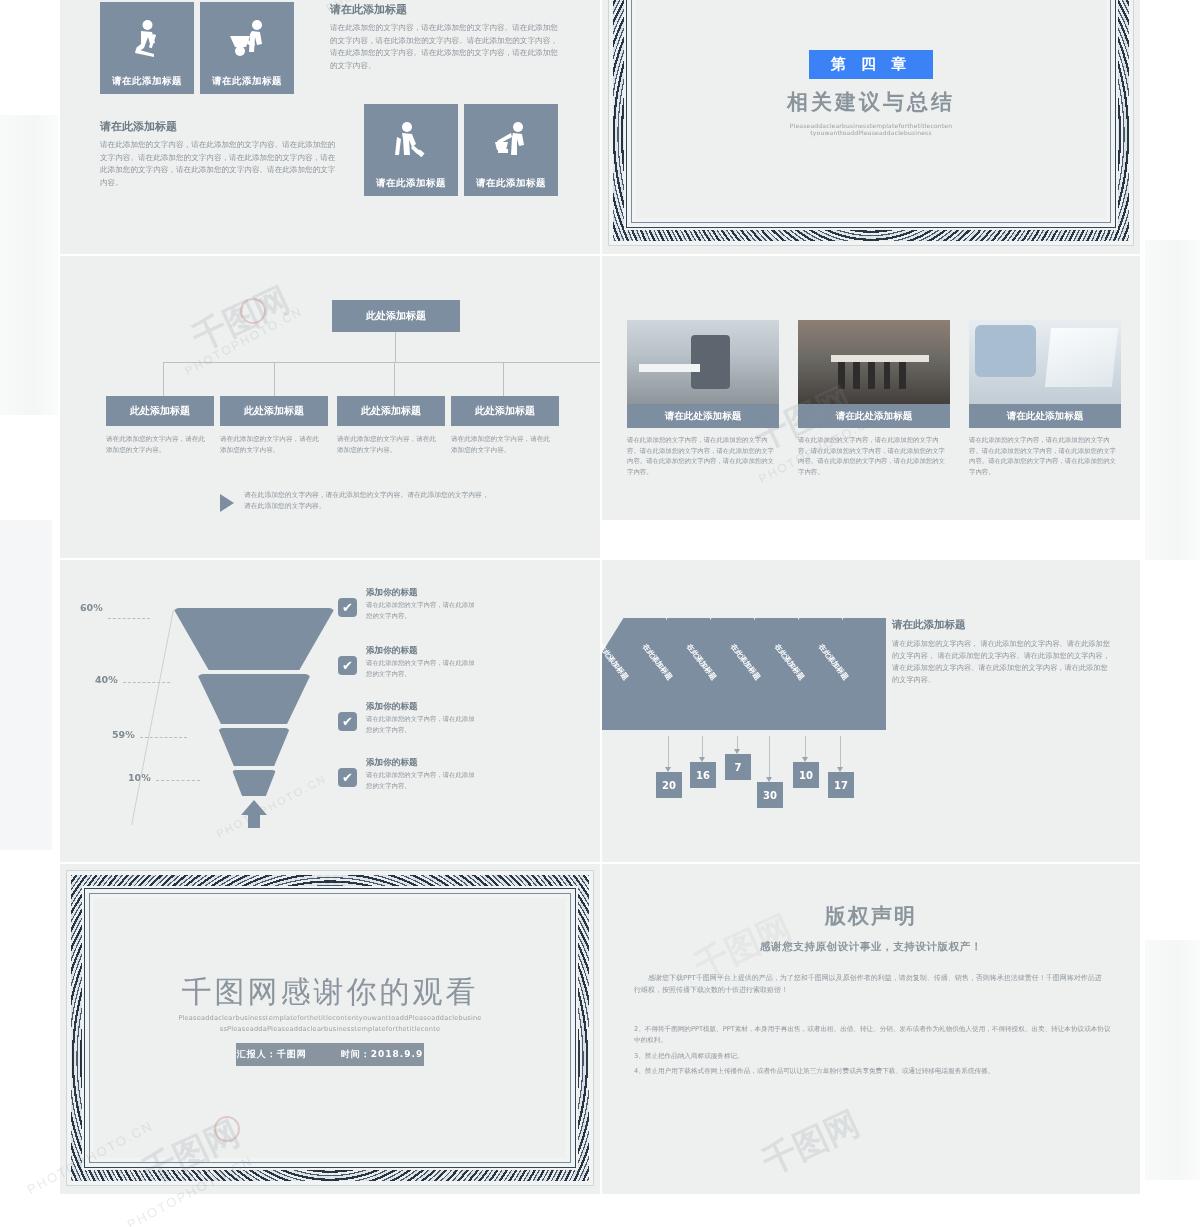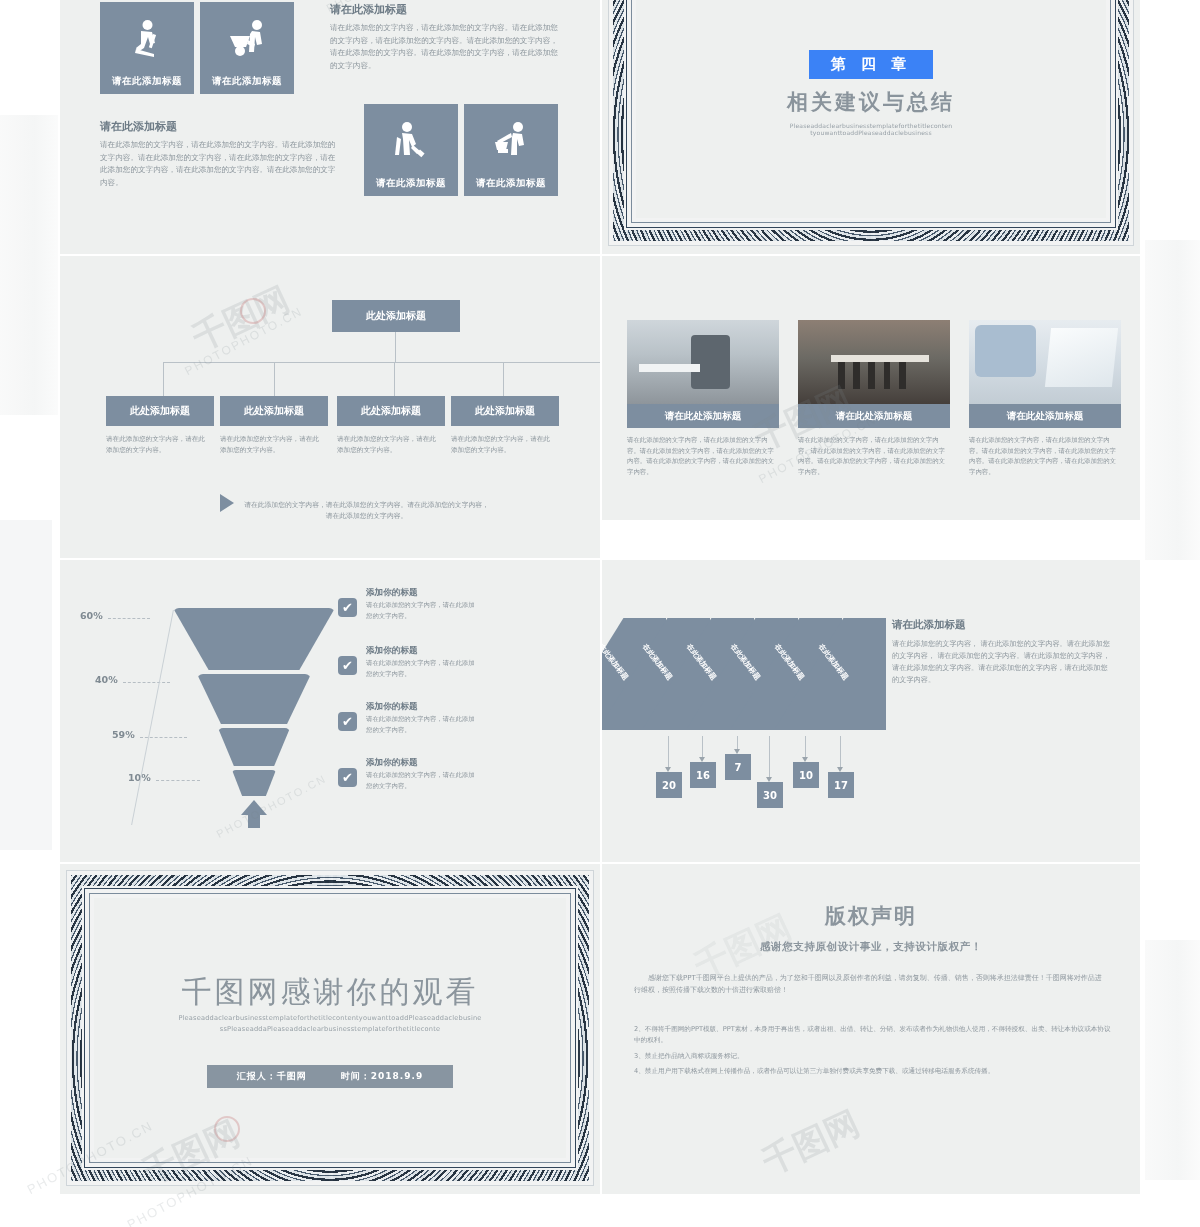--- a/index.html
+++ b/index.html
@@ -323,21 +323,21 @@
     <div class="oc-box" style="left:391px;top:140px;width:108px;height:30px;">
       <span>此处添加标题</span>
     </div>
 
     <div class="body-cn" style="position:absolute;left:46px;top:178px;width:100px;font-size:6.6px;">请在此添加您的文字内容，请在此添加您的文字内容。</div>
     <div class="body-cn" style="position:absolute;left:160px;top:178px;width:100px;font-size:6.6px;">请在此添加您的文字内容，请在此添加您的文字内容。</div>
     <div class="body-cn" style="position:absolute;left:277px;top:178px;width:100px;font-size:6.6px;">请在此添加您的文字内容，请在此添加您的文字内容。</div>
     <div class="body-cn" style="position:absolute;left:391px;top:178px;width:100px;font-size:6.6px;">请在此添加您的文字内容，请在此添加您的文字内容。</div>
 
     <div style="position:absolute;left:160px;top:238px;width:0;height:0;border-top:9px solid transparent;border-bottom:9px solid transparent;border-left:14px solid #7d8ea0;"></div>
-    <div class="body-cn" style="position:absolute;left:184px;top:244px;width:245px;font-size:6.8px;text-align:center;">请在此添加您的文字内容，请在此添加您的文字内容。请在此添加您的文字内容，请在此添加您的文字内容。</div>
+    <div class="body-cn" style="position:absolute;left:184px;top:234px;width:245px;font-size:6.8px;">请在此添加您的文字内容，请在此添加您的文字内容。请在此添加您的文字内容，请在此添加您的文字内容。</div>
 
     <div class="wm-big" style="left:130px;top:40px;">千图网</div>
     <div class="wm" style="left:118px;top:78px;font-size:12px;">PHOTOPHOTO.CN</div>
     <div class="wm-seal" style="left:180px;top:42px;"></div>
   </div>
 
   <div class="slide sD">
     <div class="pc" style="left:25px;top:64px;width:152px;">
       <div class="ph photo1"></div>
       <div class="lbl">请在此处添加标题</div>
@@ -360,21 +360,21 @@
   <div class="slide sE">
 
     <div class="fn-seg" style="left:113px;top:48px;width:162px;height:62px;clip-path:polygon(0% 0%,100% 0%,78% 100%,22% 100%);border-radius:6px 6px 14px 14px;"></div>
     <div class="fn-seg" style="left:137px;top:114px;width:114px;height:50px;clip-path:polygon(0% 0%,100% 0%,79% 100%,21% 100%);border-radius:6px 6px 12px 12px;"></div>
     <div class="fn-seg" style="left:158px;top:168px;width:72px;height:38px;clip-path:polygon(0% 0%,100% 0%,78% 100%,22% 100%);border-radius:5px 5px 10px 10px;"></div>
     <div class="fn-seg" style="left:172px;top:210px;width:44px;height:26px;clip-path:polygon(0% 0%,100% 0%,77% 100%,23% 100%);border-radius:4px 4px 8px 8px;"></div>
 
     <div style="position:absolute;left:181px;top:240px;width:0;height:0;border-left:13px solid transparent;border-right:13px solid transparent;border-bottom:15px solid #7d8ea0;"></div>
     <div style="position:absolute;left:188px;top:254px;width:12px;height:14px;background:#7d8ea0;"></div>
 
-    <div class="fn-lbl" style="left:20px;top:50px;">60%</div>
+    <div class="fn-lbl" style="left:20px;top:42px;">60%</div>
     <div class="fn-lbl" style="left:35px;top:114px;">40%</div>
     <div class="fn-lbl" style="left:52px;top:169px;">59%</div>
     <div class="fn-lbl" style="left:68px;top:212px;">10%</div>
 
     <div class="fn-lead" style="left:48px;top:58px;width:42px;"></div>
     <div class="fn-lead" style="left:63px;top:122px;width:47px;"></div>
     <div class="fn-lead" style="left:80px;top:177px;width:47px;"></div>
     <div class="fn-lead" style="left:96px;top:220px;width:44px;"></div>
     <div style="position:absolute;left:92px;top:50px;width:1px;height:215px;background:#c9d0d5;transform:skewX(-11deg);"></div>
 
@@ -441,21 +441,21 @@
     <div class="frame-outer">
       <div class="orn-band"></div>
       <div class="orn-band2"></div>
       <div class="orn-inner-line"></div>
       <div class="orn-inner-line2"></div>
       <div class="orn-field">
         <div style="position:absolute;left:50%;top:74px;transform:translateX(-50%);text-align:center;width:340px;">
           <div class="ty-title">千图网感谢你的观看</div>
           <div class="ty-sub" style="margin-top:0;">PleaseaddaclearbusinesstemplateforthetitlecontentyouwanttoaddPleaseaddaclebusine</div>
           <div class="ty-sub">ssPleaseaddaPleaseaddaclearbusinesstemplateforthetitleconte</div>
-          <div class="ty-bar" style="margin:30px auto 0;width:246px;">
+          <div class="ty-bar" style="margin:8px auto 0;width:188px;">
             <span>汇报人：千图网</span>
             <span>时间：2018.9.9</span>
           </div>
         </div>
         <div class="wm-seal" style="left:120px;top:218px;"></div>
       </div>
     </div>
   </div>
 
   <div class="slide sH">

